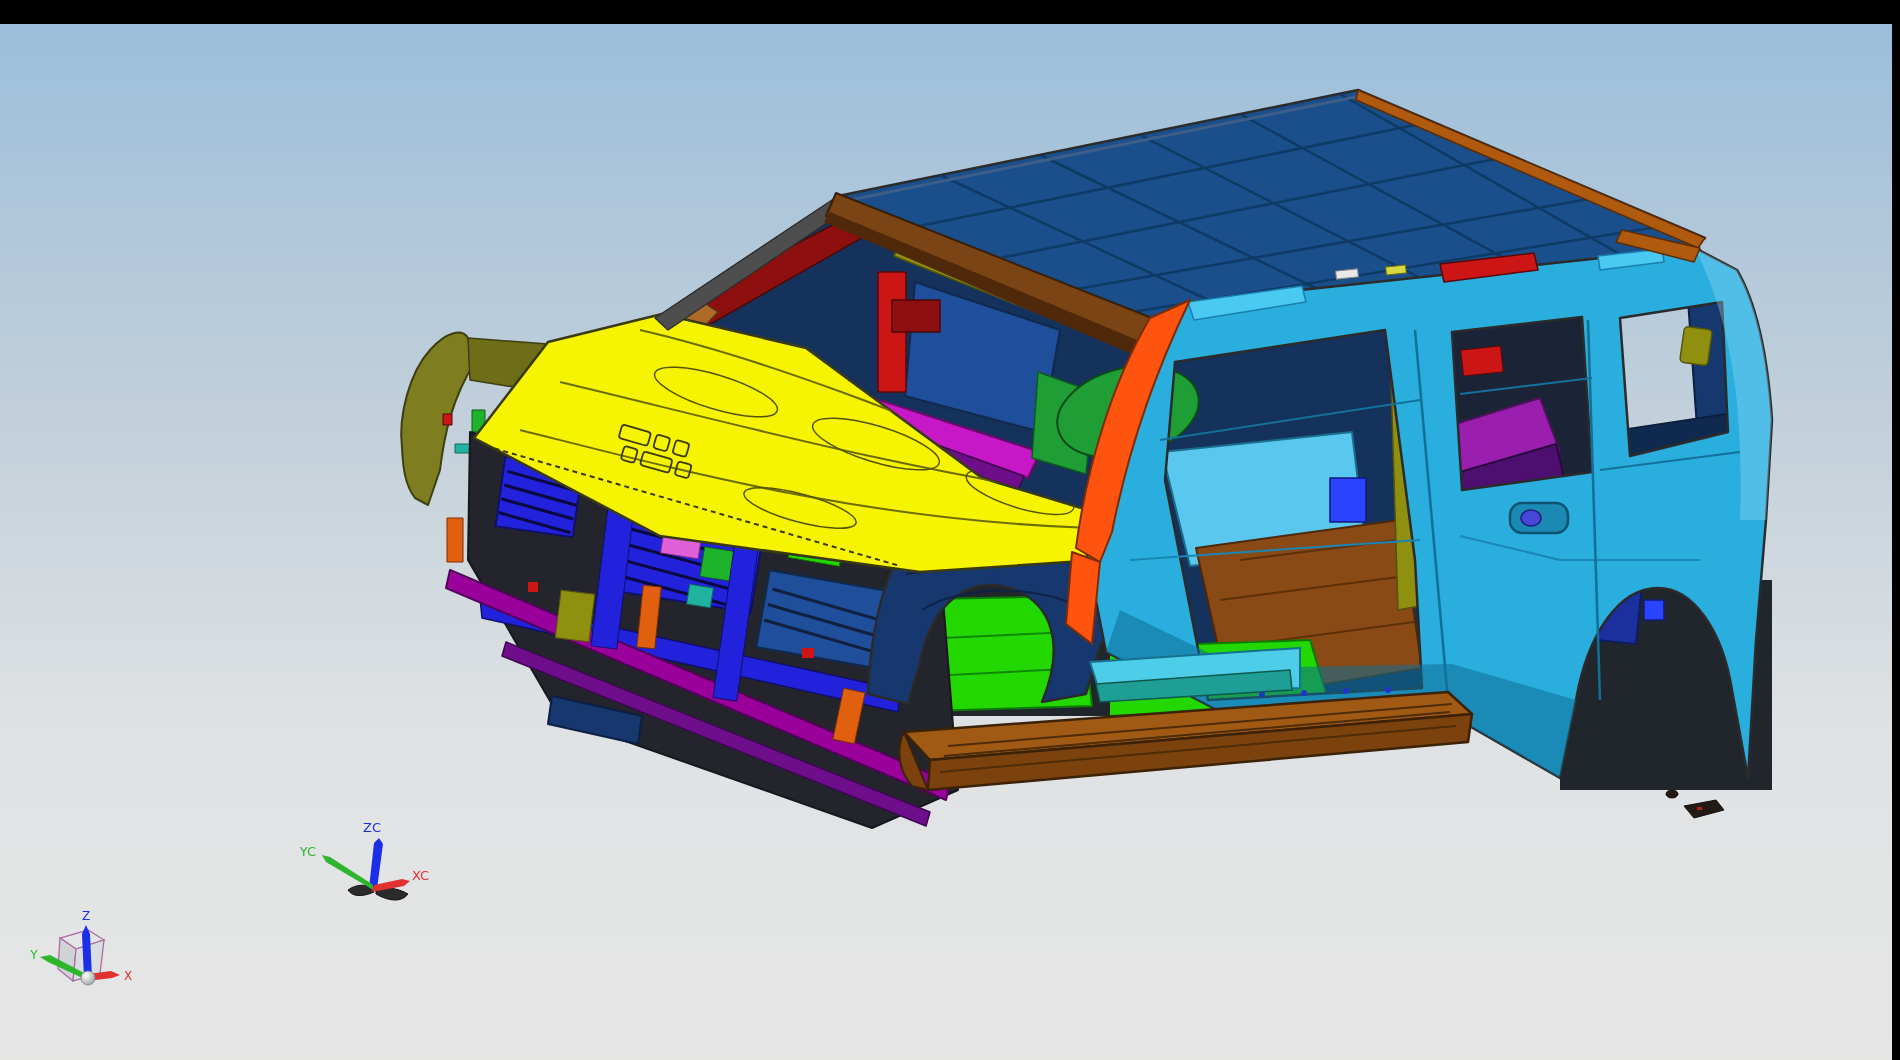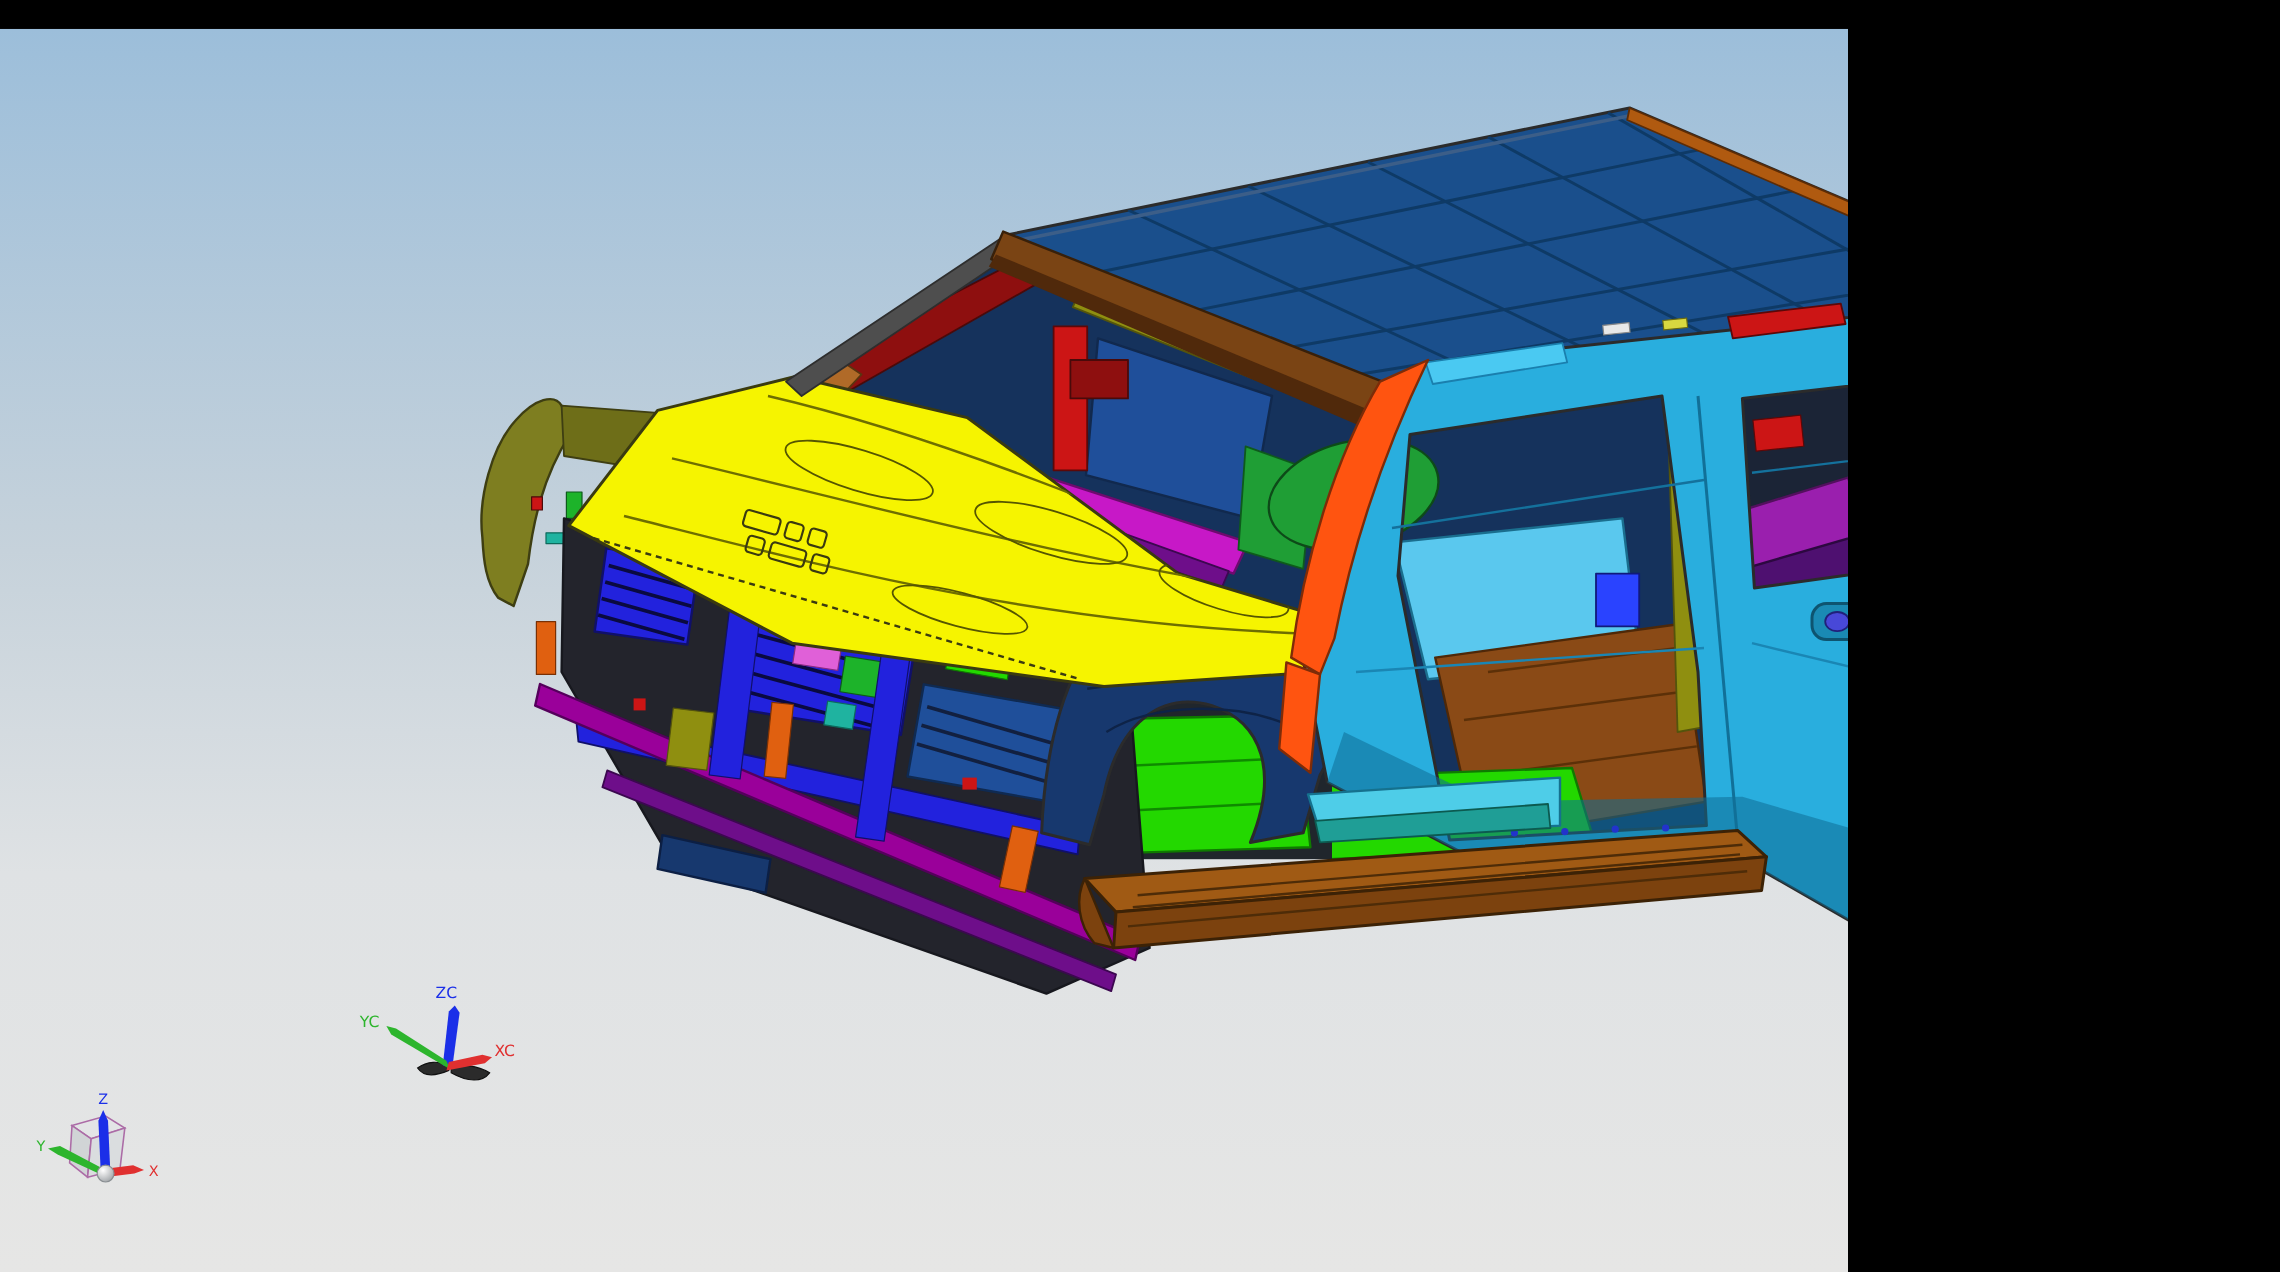--- a/index.html
+++ b/index.html
@@ -1,16 +1,16 @@
 <!DOCTYPE html>
 <html><head>
 <meta charset="utf-8">
 <style>
   html,body{margin:0;padding:0;background:#000;}
-  .app{position:relative;width:1540px;height:1060px;overflow:hidden;background:#000;
+  .app{position:relative;width:1900px;height:1060px;overflow:hidden;background:#000;
        font-family:"DejaVu Sans","Liberation Sans",sans-serif;text-align:right;}
   svg{display:block;}
   text{font-family:"DejaVu Sans","Liberation Sans",sans-serif;}
 </style>
 </head>
 <body>
 
 <div class="app">
 <svg width="1900" height="1060" viewBox="0 0 1900 1060">
   <defs>

